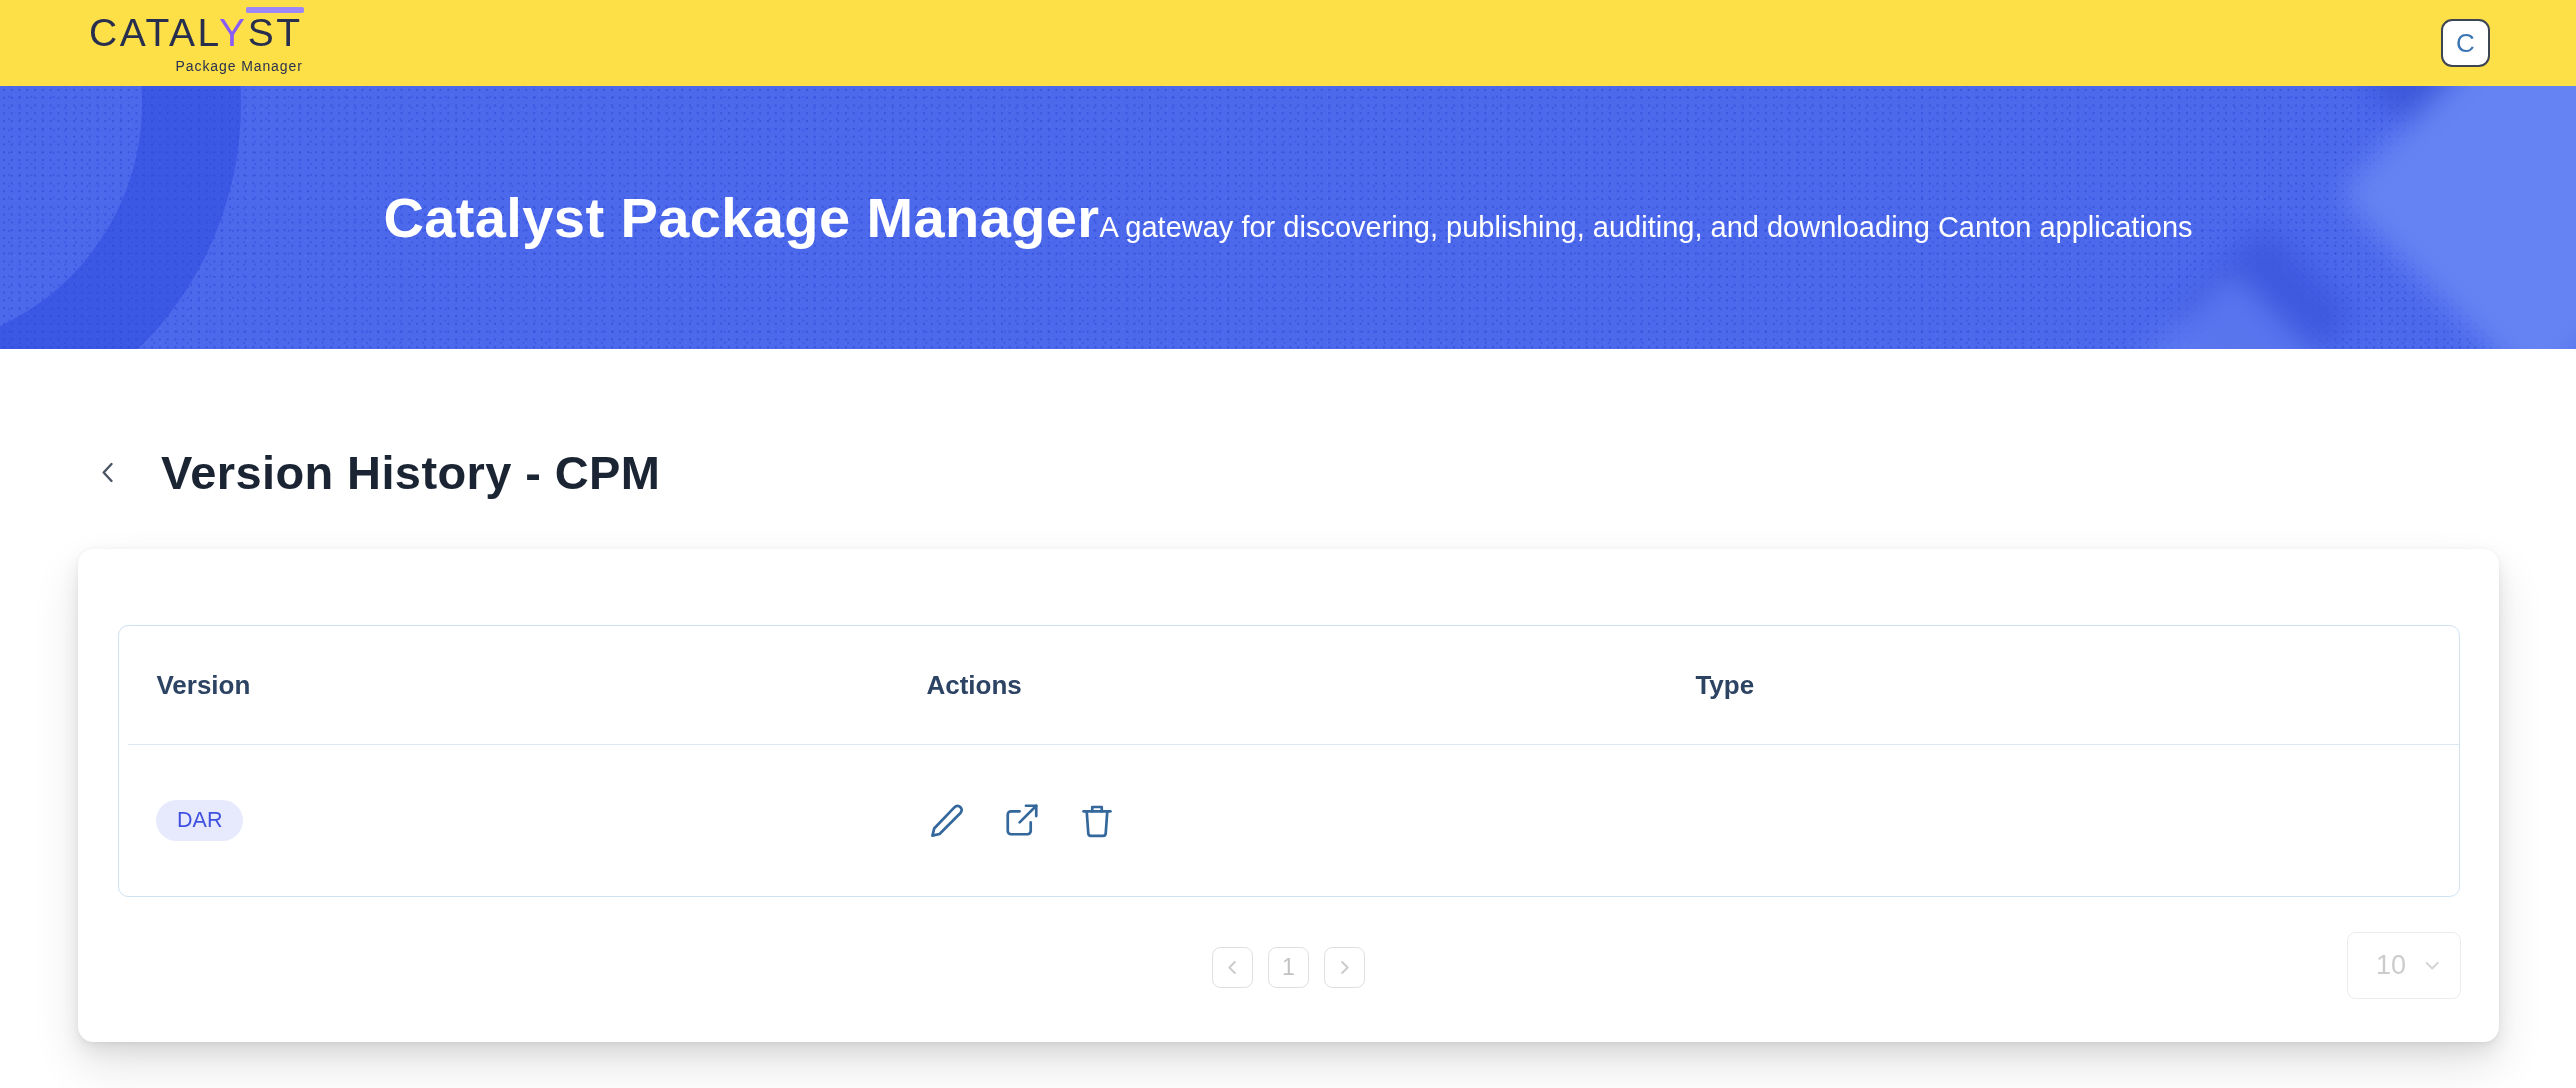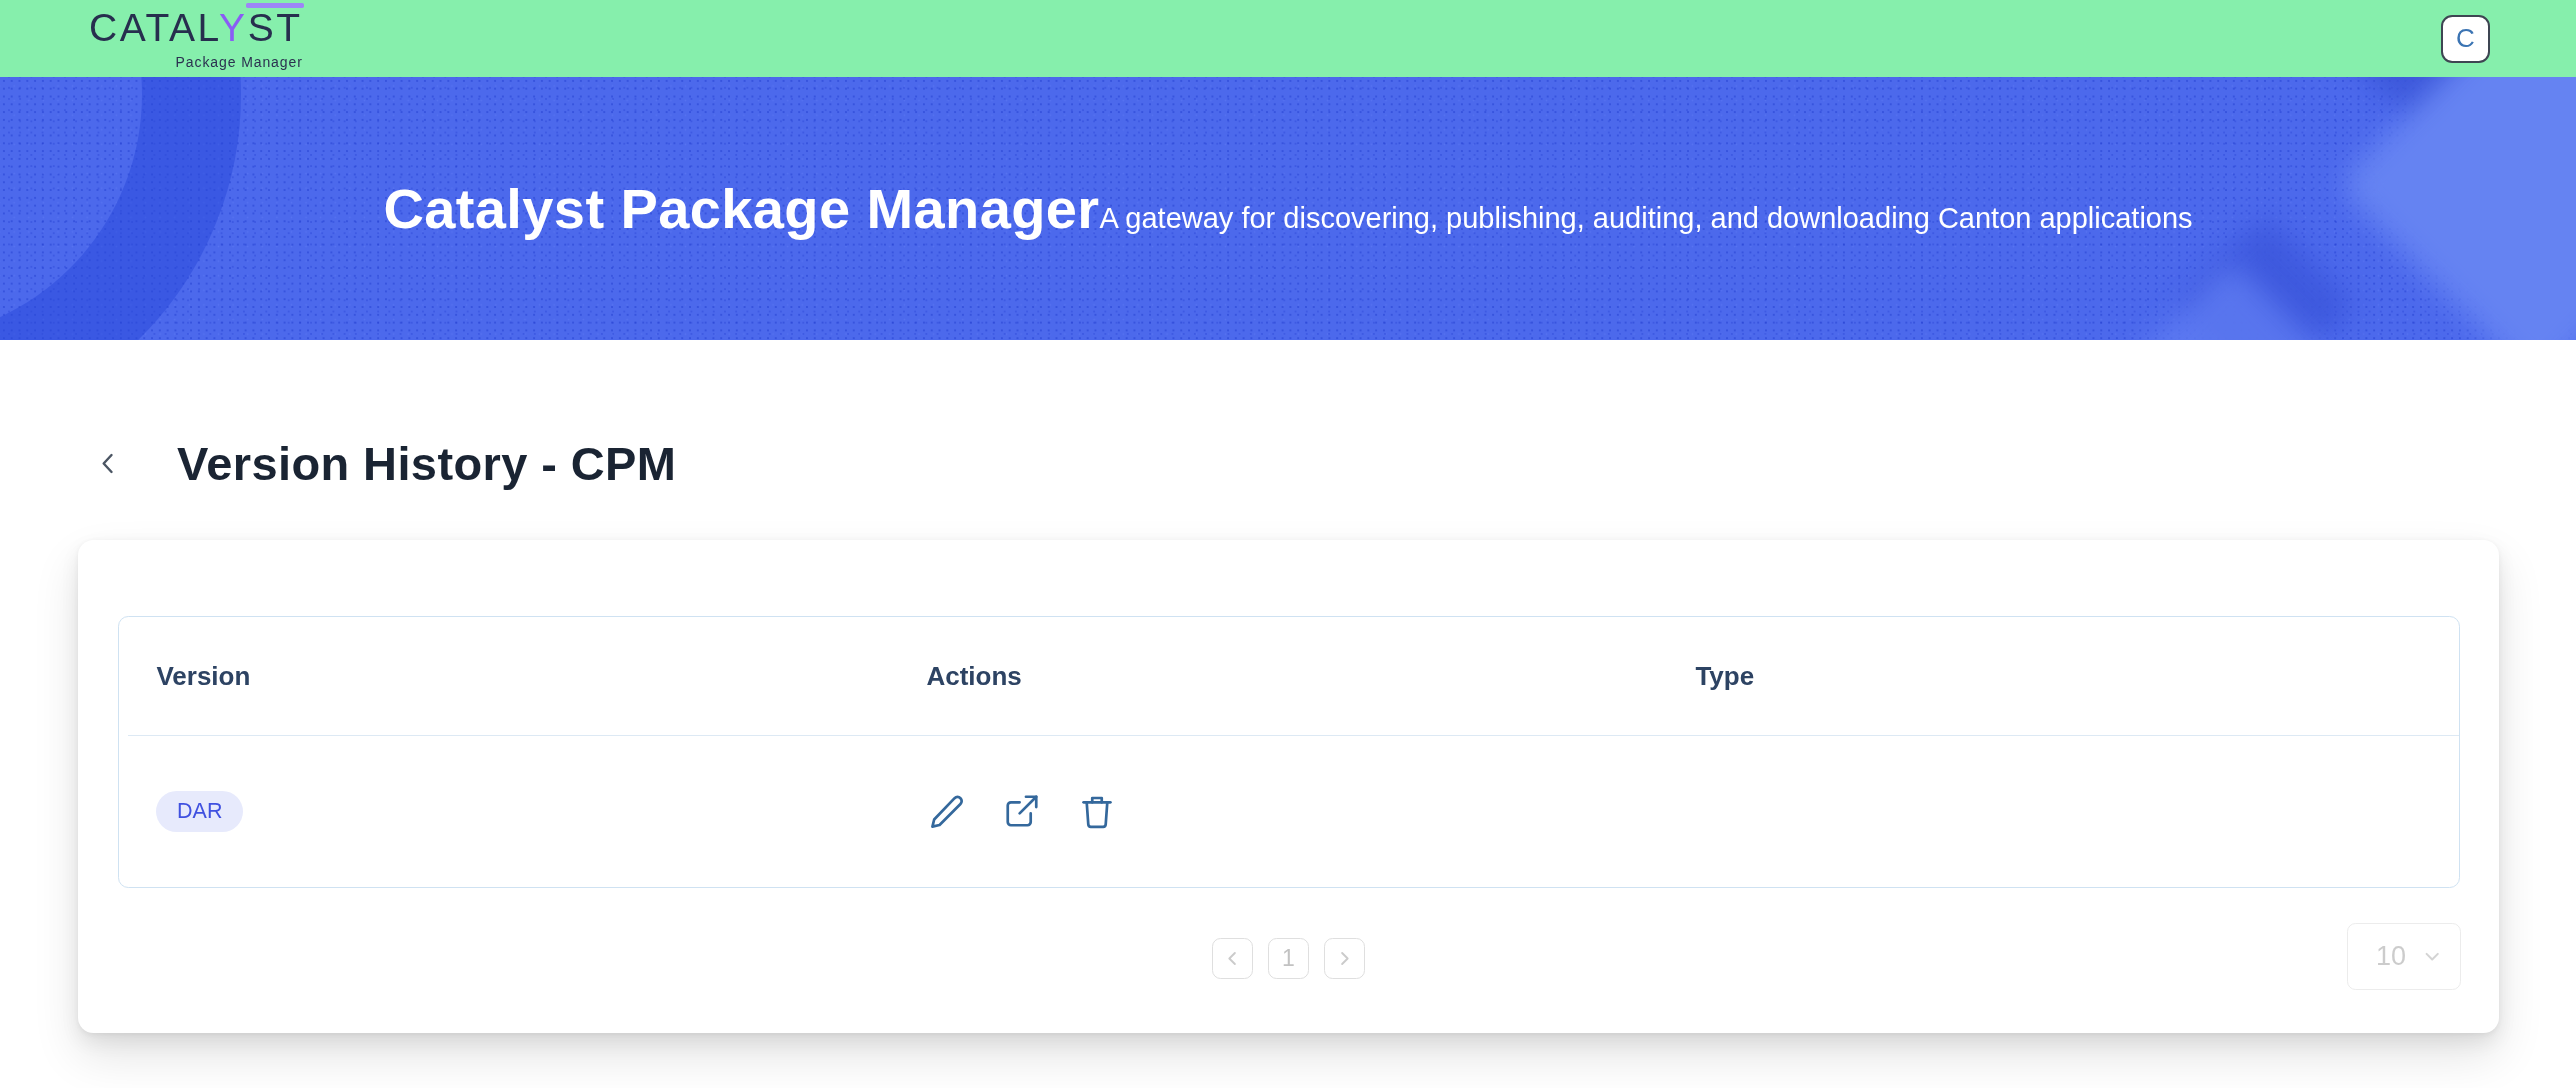--- a/index.html
+++ b/index.html
@@ -5,21 +5,21 @@
   :root{
     --hero-blue:#4c69ec; --brand-navy:#272e4e; --brand-purple:#8a5cf5; --brand-purple-light:#9d86f7;
     --link-blue:#366b9e; --icon-blue:#34689c; --badge-bg:#e7eafc; --badge-text:#4051e0;
     --th-text:#2d4363; --heading-text:#1a2433; --table-border:#cfe2f2;
   }
   *{margin:0;padding:0;box-sizing:border-box;}
   html,body{width:2576px;height:1089px;overflow:hidden;background:#ffffff;
     font-family:"Liberation Sans","DejaVu Sans",sans-serif;}
 
   
-  .navbar{height:77px;background:#86efac;display:flex;align-items:center;
+  .navbar{height:86px;background:#fde047;display:flex;align-items:center;
     justify-content:space-between;padding:0 86px 0 89px;position:relative;z-index:5;}
   .logo{display:flex;flex-direction:column;cursor:pointer;}
   .wordmark{position:relative;font-size:39px;font-weight:500;letter-spacing:2.6px;
     color:var(--brand-navy);line-height:1.1;}
   .wordmark .y{color:var(--brand-purple);}
   .wordmark .st{position:relative;}
   .wordmark .st::before{content:"";position:absolute;left:-1.7px;right:-1.7px;top:-3.4px;height:5.2px;
     background:var(--brand-purple-light);border-radius:1.7px;}
   .logo-sub{align-self:flex-end;font-size:14px;font-weight:500;letter-spacing:0.9px;
     color:#2b3150;margin-top:3.4px;}
@@ -47,21 +47,21 @@
   .cube-small-dark{left:2201px;top:164px;width:129px;height:129px;background:#3d58dd;
     transform:rotate(45deg);border-radius:15.5px;opacity:.9;}
   .cube-small-light{left:2154px;top:215px;width:155px;height:155px;background:#5f7cf2;
     transform:rotate(45deg);border-radius:15.5px;opacity:.8;}
   .hero-title{position:relative;color:#ffffff;font-size:56px;font-weight:700;
     letter-spacing:0.4px;z-index:2;}
   .hero-subtitle{position:relative;color:#ffffff;font-size:29px;font-weight:400;
     margin-top:19px;z-index:2;}
 
   
-  .page-head{display:flex;align-items:center;gap:50px;margin:96px 0 0 89px;text-align:right;}
+  .page-head{display:flex;align-items:center;gap:34px;margin:96px 0 0 89px;text-align:right;}
   .back-btn{width:38px;height:38px;display:flex;align-items:center;justify-content:center;
     background:transparent;border:none;cursor:pointer;color:#4b5563;}
   .page-title{font-size:47px;font-weight:700;color:var(--heading-text);letter-spacing:0.4px;}
 
   
   .card{position:relative;width:2421px;height:493px;margin:49px 0 0 78px;
     background:#ffffff;border-radius:15.5px;
     box-shadow:0 22.4px 47px rgba(0,0,0,.11),0 8.6px 19px rgba(0,0,0,.07),0 1.7px 5.2px rgba(0,0,0,.05);}
   .table-wrap{position:absolute;left:40px;top:76px;width:2342px;height:272px;
     border:1.7px solid var(--table-border);border-radius:10.3px;background:#fff;overflow:hidden;padding-left:9px;}

